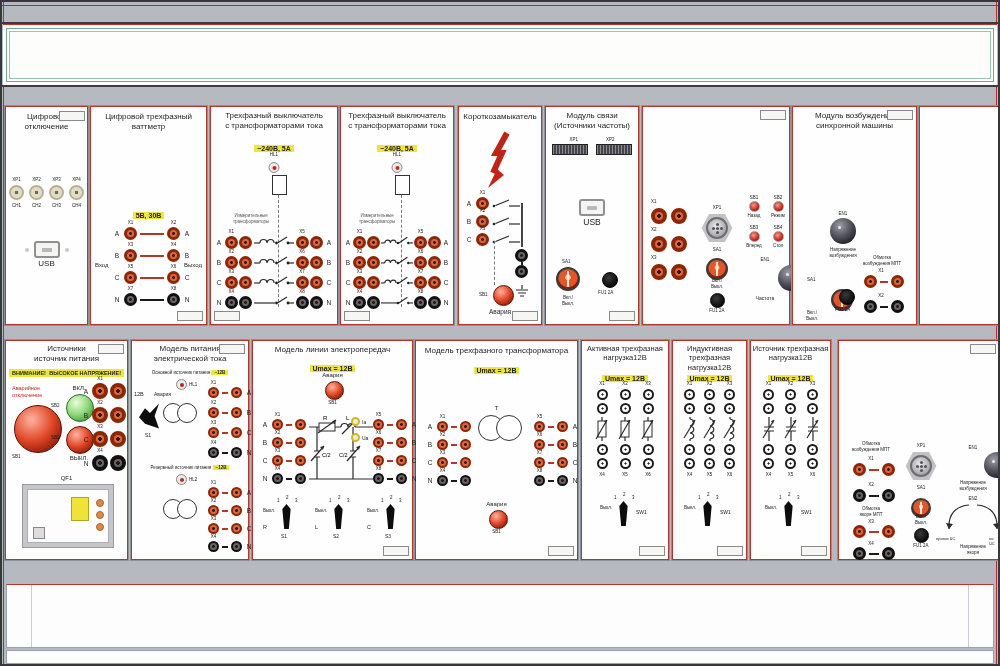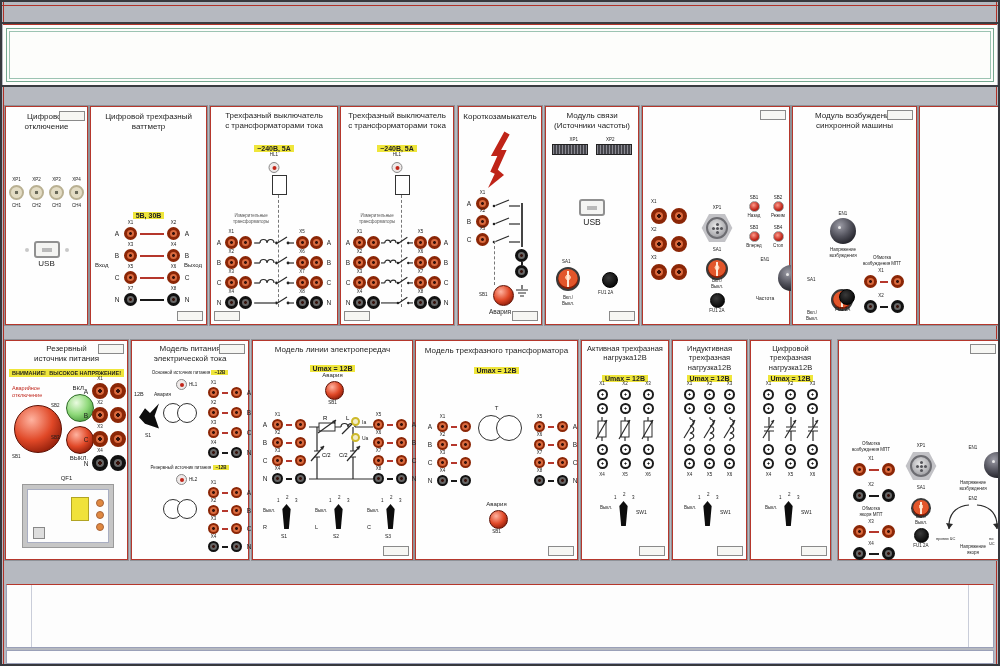--- a/index.html
+++ b/index.html
@@ -533,21 +533,21 @@
     <span class="abs s45" style="left:14px;top:170px">SA1</span>
     <span class="sa abs" style="left:8px;top:178px;width:22px;height:22px"></span>
     <div class="abs ctw" style="left:4px;top:203px;width:30px"><span>Вкл./</span><br><span>Выкл.</span></div>
     <span class="fuse abs" style="left:46px;top:182px;width:14px;height:14px"></span>
     <span class="abs s45" style="left:42px;top:200px">FU1 2A</span>
   </section>
 
   <section class="p" style="left:917px;top:104px;width:81px;height:219px"></section>
 
   <section class="p" style="left:3px;top:338px;width:123px;height:220px">
-    <div class="pt" style="top:3px"><span>Резервный</span><br><span>источник питания</span></div>
+    <div class="pt" style="top:3px"><span>Источники</span><br><span>источник питания</span></div>
     <span class="badge" style="right:3px;top:3px"></span>
     <div class="abs" style="left:3px;right:3px;top:28px;background:#efe63b;display:flex;justify-content:space-between;padding:1px 3px;font-size:5.5px;font-weight:700">
       <span>ВНИМАНИЕ!</span>
         <span>ВЫСОКОЕ НАПРЯЖЕНИЕ!</span>
     </div>
     <div class="abs" style="left:6px;top:44px;font-size:5.5px;color:#c0281e;line-height:1.3"><span>Аварийное</span><br><span>отключение</span></div>
     <span class="sphere red-s abs" style="left:8px;top:64px;width:46px;height:46px"></span>
     <span class="abs s45" style="left:6px;top:113px">SB1</span>
     <div class="abs ctw" style="left:56px;top:44px;width:34px;font-size:6px">ВКЛ.</div>
     <span class="sphere green-s abs" style="left:60px;top:53px;width:26px;height:26px"></span>
@@ -1029,21 +1029,21 @@
         <span class="rp" style="left:14px;top:4px">1</span>
         <span class="rp" style="left:23px;top:1px">2</span>
         <span class="rp" style="left:32px;top:4px">3</span>
       <div class="rknob"></div>
       <span class="rp" style="left:36px;top:18px;font-size:5px">SW1</span>
     </div>
     <span class="badge" style="right:3px;bottom:3px"></span>
   </section>
 
   <section class="p" style="left:748px;top:338px;width:81px;height:220px">
-    <div class="pt sm" style="top:3px"><span>Цифровой трехфазная</span><br><span>нагрузка12В</span></div>
+    <div class="pt sm" style="top:3px"><span>Источник трехфазная</span><br><span>нагрузка12В</span></div>
     <div class="abs ctr" style="top:26px"><span class="tag">Umax = 12В</span></div>
     <div class="abs" style="left:0;right:0;top:40px;display:flex;justify-content:center;gap:8px">
       <div class="lcol">
           <span>X1</span>
           <span class="t wht"></span>
           <span class="t wht"></span>
           <svg width="14" height="24" viewBox="0 0 14 24">
             <path class="ln" d="M7 0 V10 M7 14 V24 M2 10 H12 M2 14 H12"></path>
             <line class="ln" x1="1" y1="21" x2="12" y2="3"></line>
             <polygon points="12,3 9,4 11,7" fill="#2a2a2a"></polygon>

